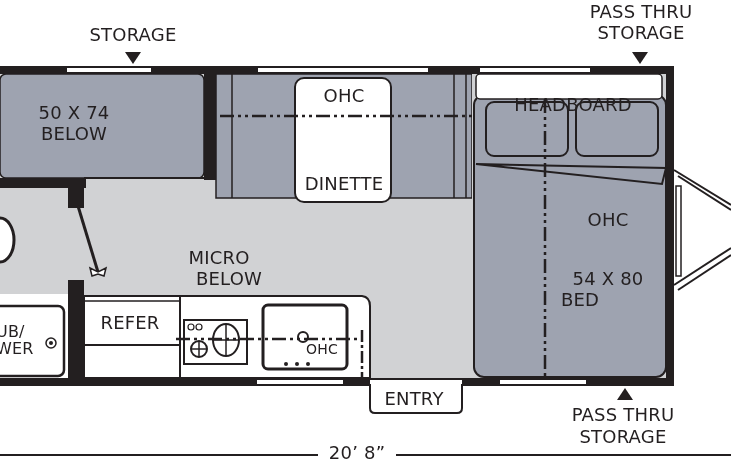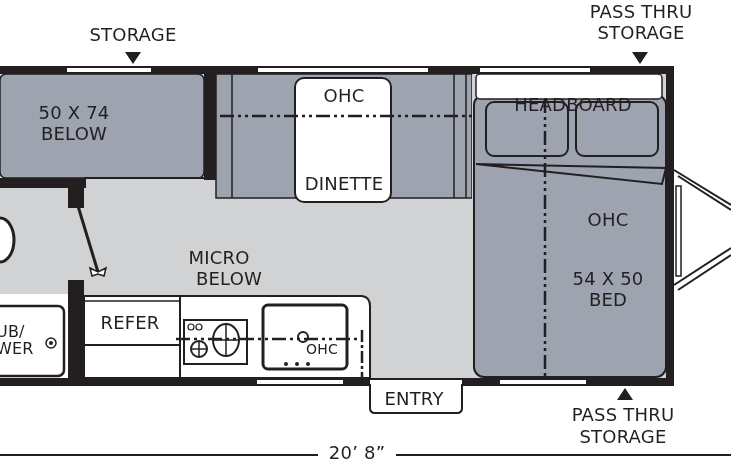--- a/index.html
+++ b/index.html
@@ -104,22 +104,22 @@
 <div class="lbl" style="left:574px;top:24px;width:134px;">STORAGE</div>
 
 <div class="lbl" style="left:24px;top:104px;width:100px;">50 X 74</div>
 <div class="lbl" style="left:24px;top:125px;width:100px;">BELOW</div>
 
 <div class="lbl" style="left:300px;top:87px;width:88px;">OHC</div>
 <div class="lbl" style="left:300px;top:144px;width:88px;margin-top:31px;">DINETTE</div>
 
 <div class="lbl" style="left:490px;top:76px;width:166px;margin-top:20px;">HEADBOARD</div>
 <div class="lbl" style="left:566px;top:211px;width:84px;">OHC</div>
-<div class="lbl" style="left:560px;top:270px;width:96px;">54 X 50</div>
-<div class="lbl" style="left:560px;top:291px;width:96px;">BED</div>
+<div class="lbl" style="left:560px;top:270px;width:96px;">54 X 80</div>
+<div class="lbl" style="left:532px;top:291px;width:96px;">BED</div>
 
 <div class="lbl" style="left:176px;top:249px;width:86px;text-align:center;">MICRO</div>
 <div class="lbl" style="left:176px;top:270px;width:86px;text-align:right;">BELOW</div>
 
 <div class="lbl" style="left:88px;top:314px;width:84px;text-align:center;">REFER</div>
 <div class="lbl" style="left:300px;top:342px;width:44px;font-size:14px;">OHC</div>
 
 <div class="lbl" style="left:-4px;top:324px;width:44px;font-size:16px;text-align:left;">UB/</div>
 <div class="lbl" style="left:-4px;top:341px;width:44px;font-size:16px;text-align:left;">WER</div>
 

